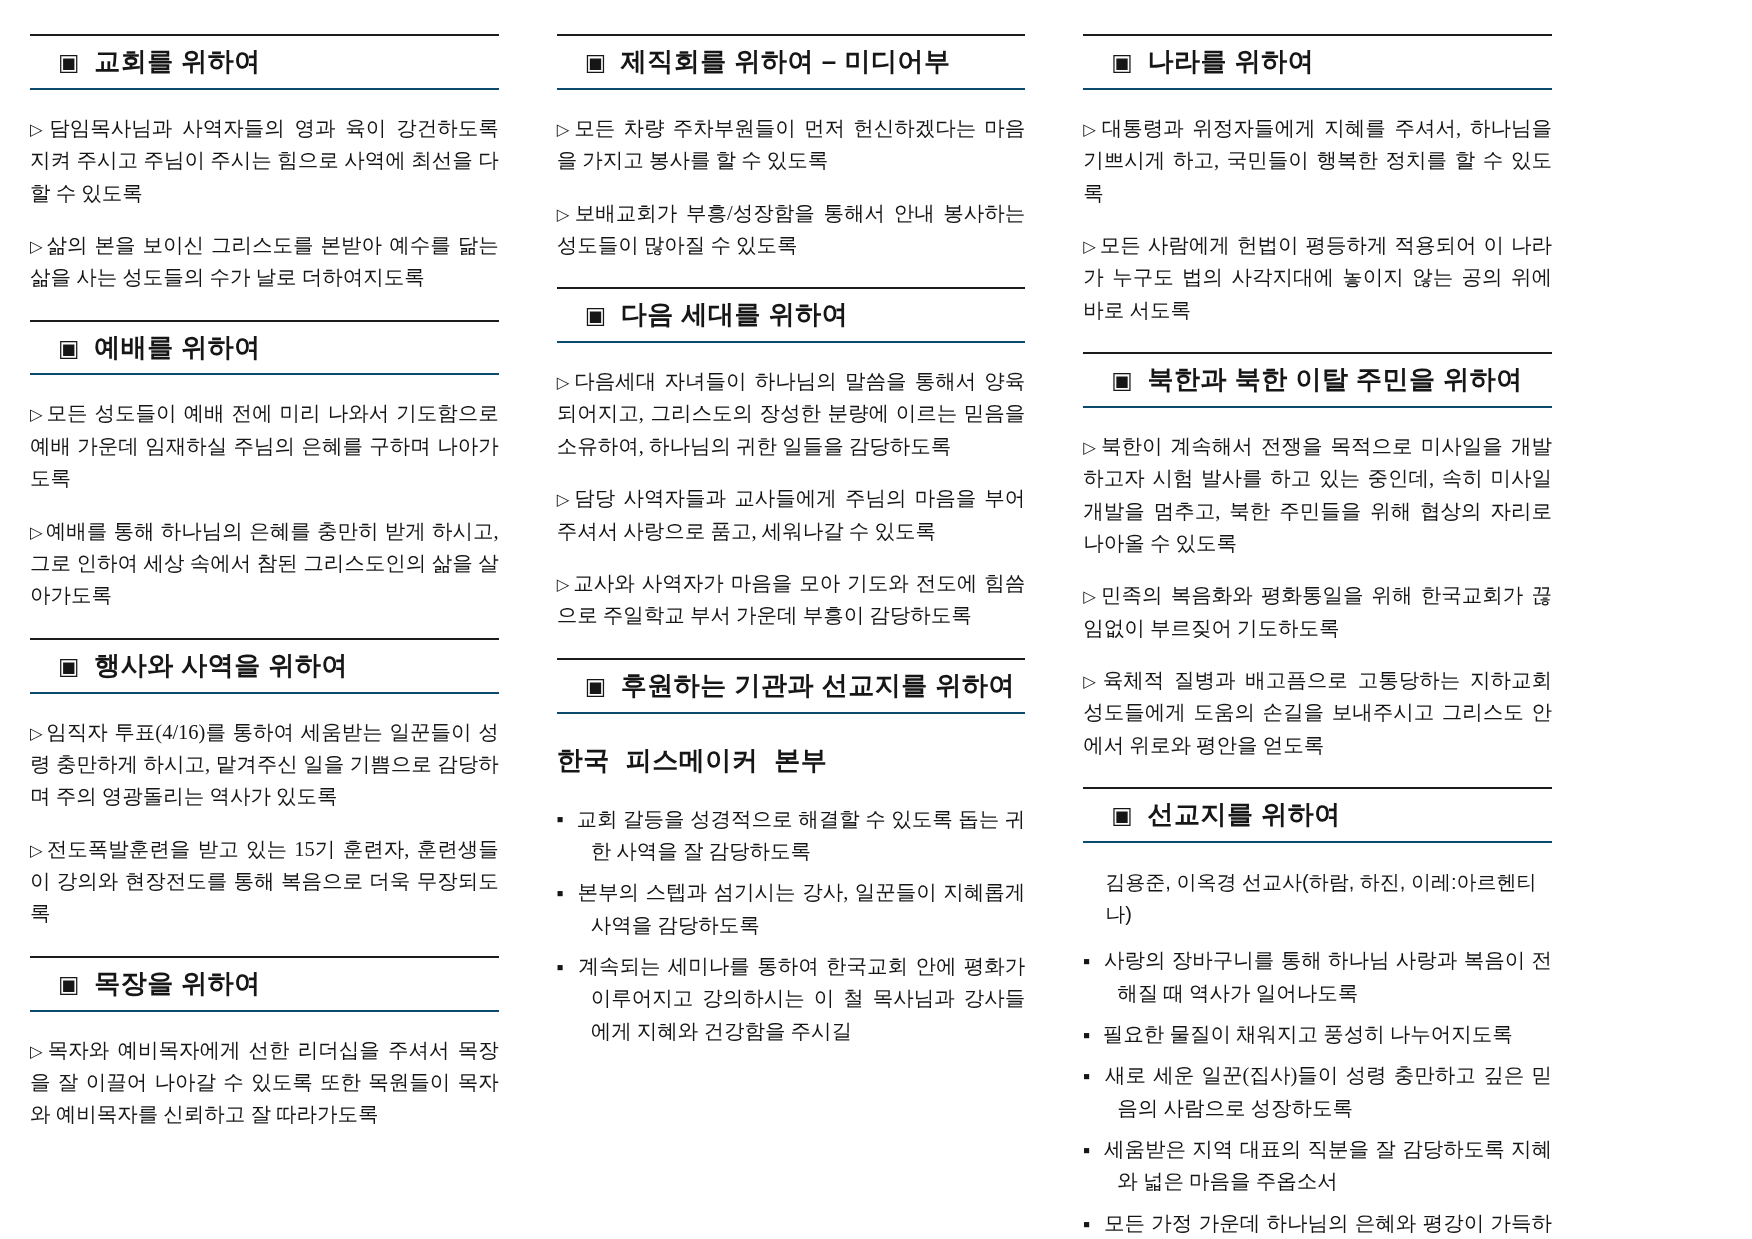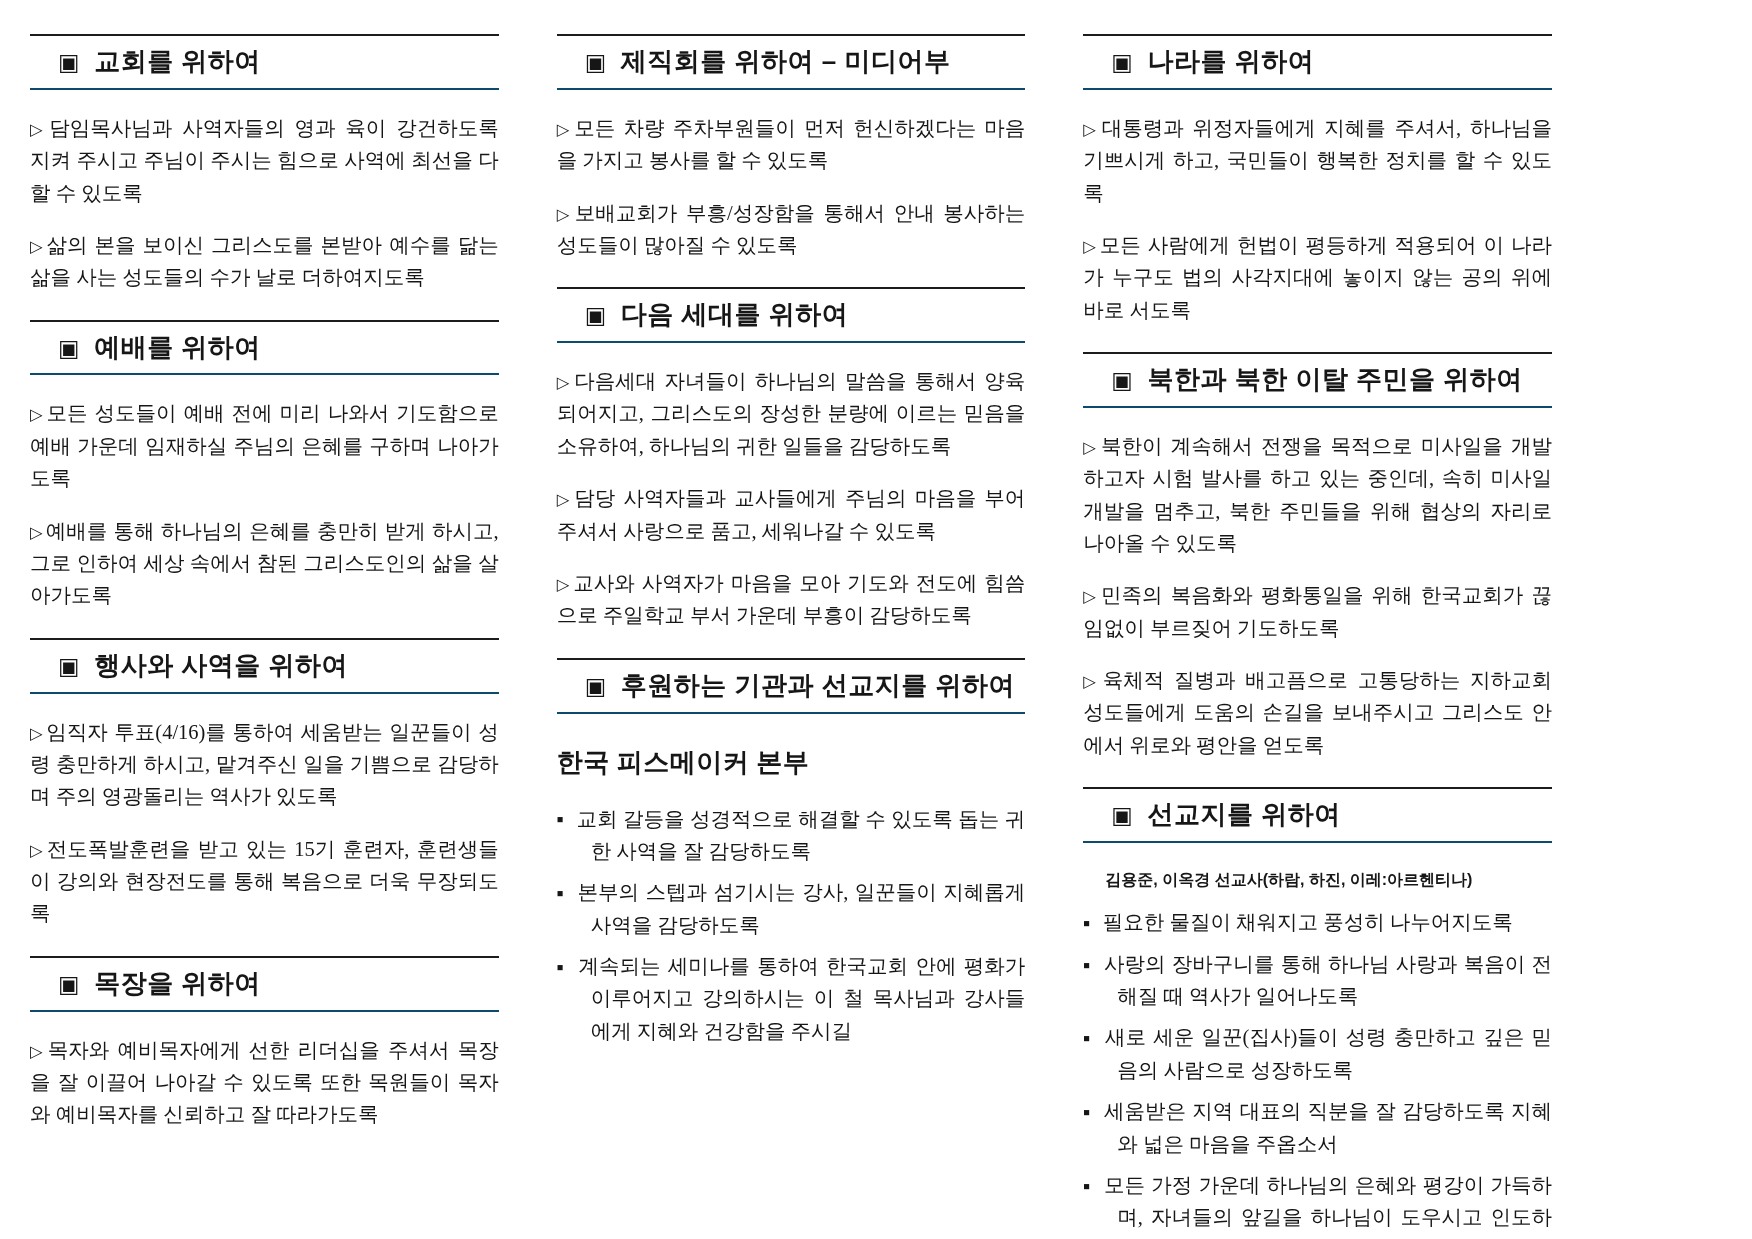--- a/index.html
+++ b/index.html
@@ -32,27 +32,27 @@
   .hmark { margin-right:14px; font-size:0.88em; }
   .item { text-align:justify; }
   .tri  { margin-bottom:20px; }
   .tri .imark { font-size:0.8em; margin-right:2px; }
   .sq {
     margin-bottom:9px;
     padding-left:34px; text-indent:-34px;
   }
   .sq .imark { font-size:0.52em; margin-right:13px; vertical-align:0.2em; }
   .suborg {
-    font-family:Liberation Serif, serif;
+    font-family:Liberation Mono, monospace;
     font-weight:bold; font-size:26px; letter-spacing:0.5px;
     margin:28px 0 20px;
   }
   .subname {
     font-family:"Liberation Sans","DejaVu Sans",sans-serif;
-    font-weight:bold; font-size:16px;
+    font-weight:normal; font-size:20px;
     margin:24px 0 14px; padding-left:22px;
   }
 </style>
 </head>
 <body>
 
 <div class="page">
   <div class="col">
       <section class="section">
         <div class="hdr"><span class="hmark">▣</span><span class="htitle">교회를 위하여</span></div>
@@ -102,20 +102,20 @@
       </section>
       <section class="section">
         <div class="hdr"><span class="hmark">▣</span><span class="htitle">북한과 북한 이탈 주민을 위하여</span></div>
         <p class="item tri"><span class="imark">▷</span><span class="itext">북한이 계속해서 전쟁을 목적으로 미사일을 개발하고자 시험 발사를 하고 있는 중인데, 속히 미사일 개발을 멈추고, 북한 주민들을 위해 협상의 자리로 나아올 수 있도록</span></p>
         <p class="item tri"><span class="imark">▷</span><span class="itext">민족의 복음화와 평화통일을 위해 한국교회가 끊임없이 부르짖어 기도하도록</span></p>
         <p class="item tri"><span class="imark">▷</span><span class="itext">육체적 질병과 배고픔으로 고통당하는 지하교회 성도들에게 도움의 손길을 보내주시고 그리스도 안에서 위로와 평안을 얻도록</span></p>
       </section>
       <section class="section">
         <div class="hdr"><span class="hmark">▣</span><span class="htitle">선교지를 위하여</span></div>
         <div class="subname">김용준, 이옥경 선교사(하람, 하진, 이레:아르헨티나)</div>
+        <p class="item sq"><span class="imark">■</span><span class="itext">사랑의 장바구니를 통해 하나님 사랑과 복음이 전해질 때 역사가 일어나도록</span></p>
         <p class="item sq"><span class="imark">■</span><span class="itext">필요한 물질이 채워지고 풍성히 나누어지도록</span></p>
-        <p class="item sq"><span class="imark">■</span><span class="itext">사랑의 장바구니를 통해 하나님 사랑과 복음이 전해질 때 역사가 일어나도록</span></p>
         <p class="item sq"><span class="imark">■</span><span class="itext">새로 세운 일꾼(집사)들이 성령 충만하고 깊은 믿음의 사람으로 성장하도록</span></p>
         <p class="item sq"><span class="imark">■</span><span class="itext">세움받은 지역 대표의 직분을 잘 감당하도록 지혜와 넓은 마음을 주옵소서</span></p>
         <p class="item sq"><span class="imark">■</span><span class="itext">모든 가정 가운데 하나님의 은혜와 평강이 가득하며, 자녀들의 앞길을 하나님이 도우시고 인도하소서</span></p>
       </section>
     </div>
 </div>
 
 </body></html>

